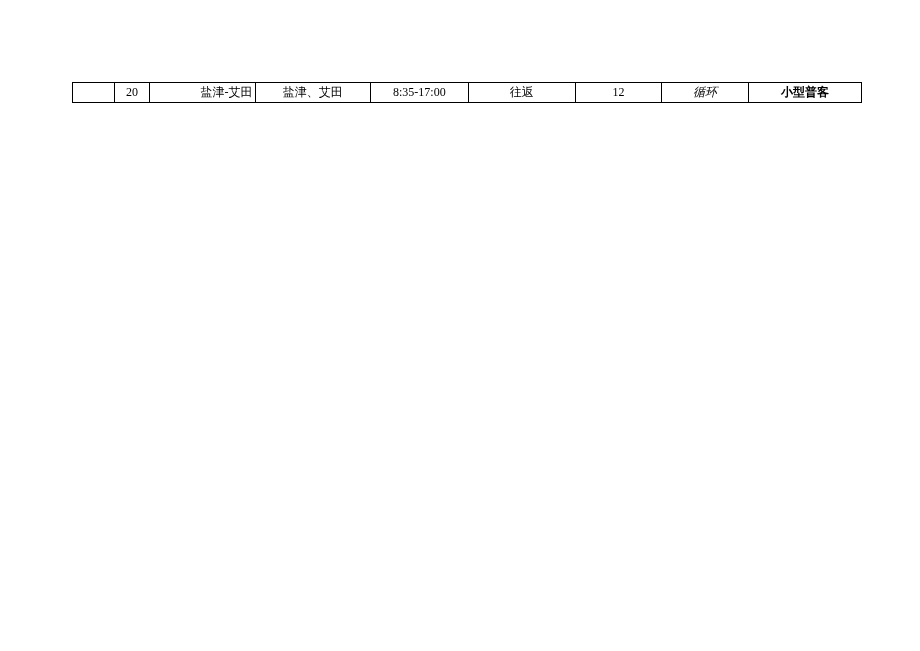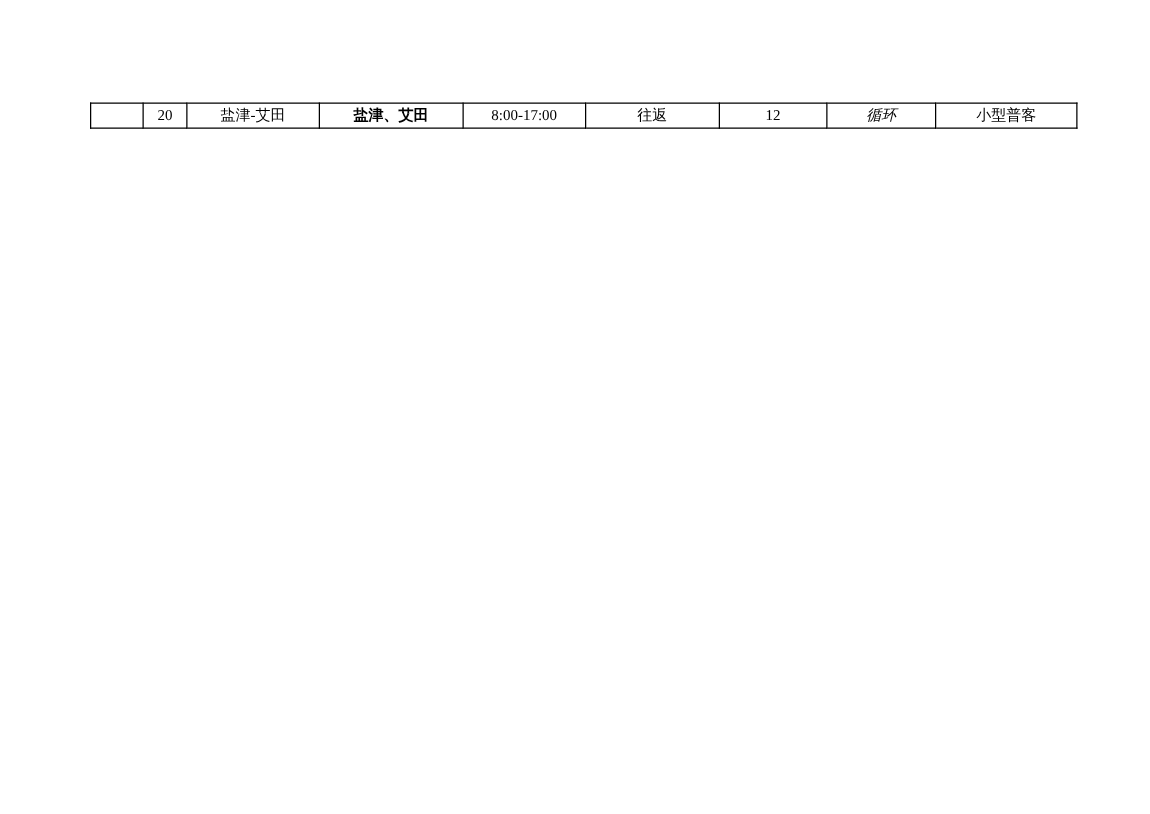--- a/index.html
+++ b/index.html
@@ -28,40 +28,40 @@
     td {
       border: 1px solid #000;
       height: 20px;
       text-align: center;
       vertical-align: middle;
       padding: 1px 2px;
       white-space: nowrap;
     }
     .col-0 { width: 44px; }
     .col-1 { width: 36px; }
-    .col-2 { width: 108px; }
-    .col-3 { width: 118px; font-weight: bold; }
+    .col-2 { width: 108px; text-align: right; }
+    .col-3 { width: 118px; }
     .col-4 { width: 100px; }
     .col-5 { width: 111px; }
     .col-6 { width: 90px; }
     .col-7 { width: 90px; font-style: italic; }
-    .col-8 { width: 116px; }
+    .col-8 { width: 116px; font-weight: bold; }
   </style>
 </head>
 <body>
 
 <div class="table-container">
   <table>
     <tbody>
       <tr>
         <td class="col-0"></td>
         <td class="col-1">20</td>
         <td class="col-2">盐津-艾田</td>
         <td class="col-3">盐津、艾田</td>
-        <td class="col-4">8:00-17:00</td>
+        <td class="col-4">8:35-17:00</td>
         <td class="col-5">往返</td>
         <td class="col-6">12</td>
         <td class="col-7">循环</td>
         <td class="col-8">小型普客</td>
       </tr>
     </tbody>
   </table>
 </div>
 
 </body></html>

